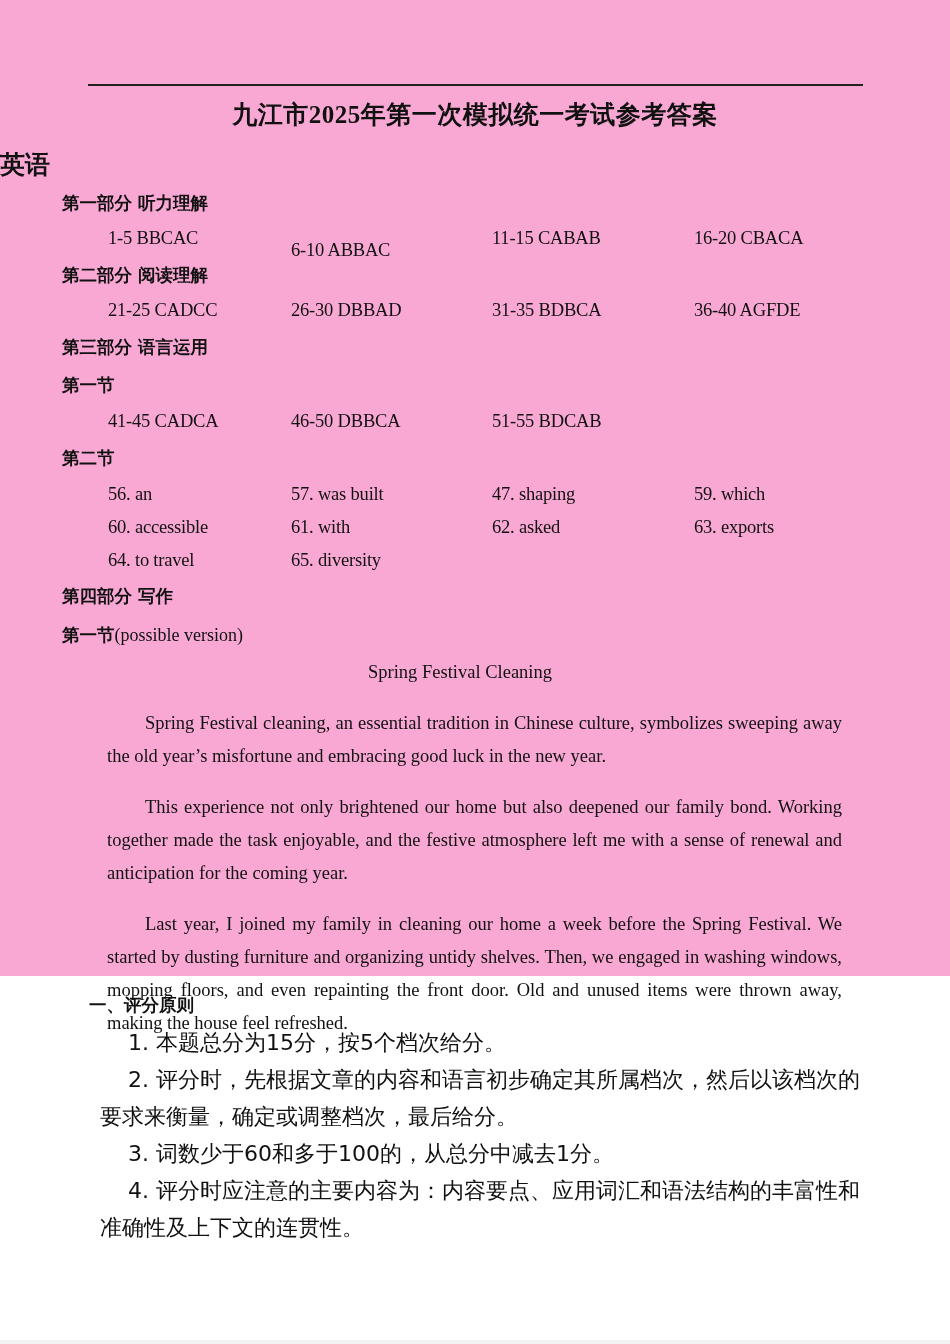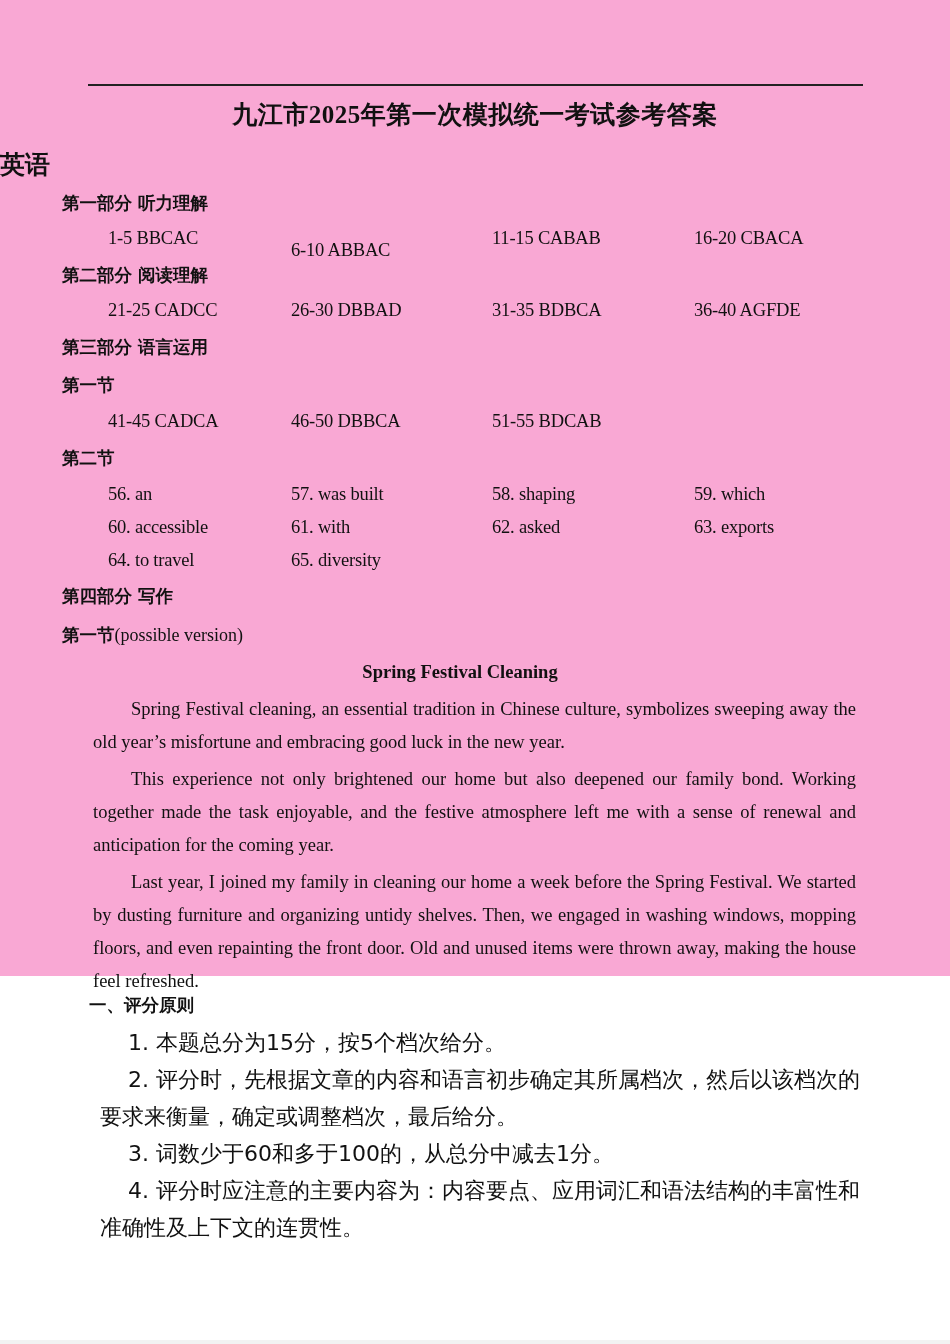--- a/index.html
+++ b/index.html
@@ -10,23 +10,23 @@
   }
   .page { position: absolute; left: 0; top: 0; width: 950px; height: 976px; background: #f9a8d4; }
   .top-rule { position: absolute; left: 88px; top: 84px; width: 775px; height: 2px; background: #222; }
   .abs { position: absolute; white-space: nowrap; }
   .title { left: 0; width: 950px; text-align: center; top: 98px; font-size: 25px; font-weight: bold; letter-spacing: 0.5px; }
   .subject { left: 0; width: 950px; text-align: left; top: 148px; font-size: 25px; font-weight: bold; }
   .h-section { left: 62px; font-size: 17.5px; font-weight: bold; font-family: "DejaVu Sans", "Liberation Sans", sans-serif; }
   .ans { font-size: 18.5px; letter-spacing: -0.2px; }
   .c1 { left: 92px; margin-left: 16px; } .c2 { left: 291px; } .c3 { left: 492px; } .c4 { left: 694px; }
   .pv { font-family: "Liberation Serif", serif; font-weight: normal; font-size: 18px; }
-  .essay-title { left: 0; width: 920px; text-align: center; top: 662px; font-size: 18.5px; font-weight: bold; }
+  .essay-title { left: 0; width: 920px; text-align: center; top: 662px; font-size: 18.5px; font-weight: normal; }
   .essay { position: absolute; left: 89px; width: 771px; font-size: 18.5px; line-height: 33px; text-align: justify; }
-  .essay p { margin: 4px; text-indent: 38px; }
+  .essay p { margin: 18px; text-indent: 38px; }
   .rules { position: absolute; left: 100px; width: 760px; font-family: "DejaVu Sans", "Liberation Sans", sans-serif; font-size: 22px; line-height: 37px; }
   .rules p { margin: 0; text-indent: 28px; }
   .rules-head { left: 89px; font-family: "DejaVu Sans", "Liberation Sans", sans-serif; font-size: 17.5px; font-weight: bold; top: 993px; }
   .bottom-bar { position: absolute; left: 0; top: 1340px; width: 950px; height: 4px; background: #f2f2f2; }
 </style>
 </head>
 <body>
 
 <div class="page">
   <div class="top-rule"></div>
@@ -48,21 +48,21 @@
 
   <div class="abs h-section" style="top:335px">第三部分 语言运用</div>
   <div class="abs h-section" style="top:373px">第一节</div>
   <div class="abs ans c1" style="top:411px">41-45 CADCA</div>
   <div class="abs ans c2" style="top:411px">46-50 DBBCA</div>
   <div class="abs ans c3" style="top:411px">51-55 BDCAB</div>
 
   <div class="abs h-section" style="top:446px">第二节</div>
   <div class="abs ans c1" style="top:484px">56. an</div>
   <div class="abs ans c2" style="top:484px">57. was built</div>
-  <div class="abs ans c3" style="top:484px">58. shaping</div>
+  <div class="abs ans c3" style="top:484px">47. shaping</div>
   <div class="abs ans c4" style="top:484px">59. which</div>
   <div class="abs ans c1" style="top:517px">60. accessible</div>
   <div class="abs ans c2" style="top:517px">61. with</div>
   <div class="abs ans c3" style="top:517px">62. asked</div>
   <div class="abs ans c4" style="top:517px">63. exports</div>
   <div class="abs ans c1" style="top:550px">64. to travel</div>
   <div class="abs ans c2" style="top:550px">65. diversity</div>
 
   <div class="abs h-section" style="top:584px">第四部分 写作</div>
   <div class="abs h-section" style="top:623px">

